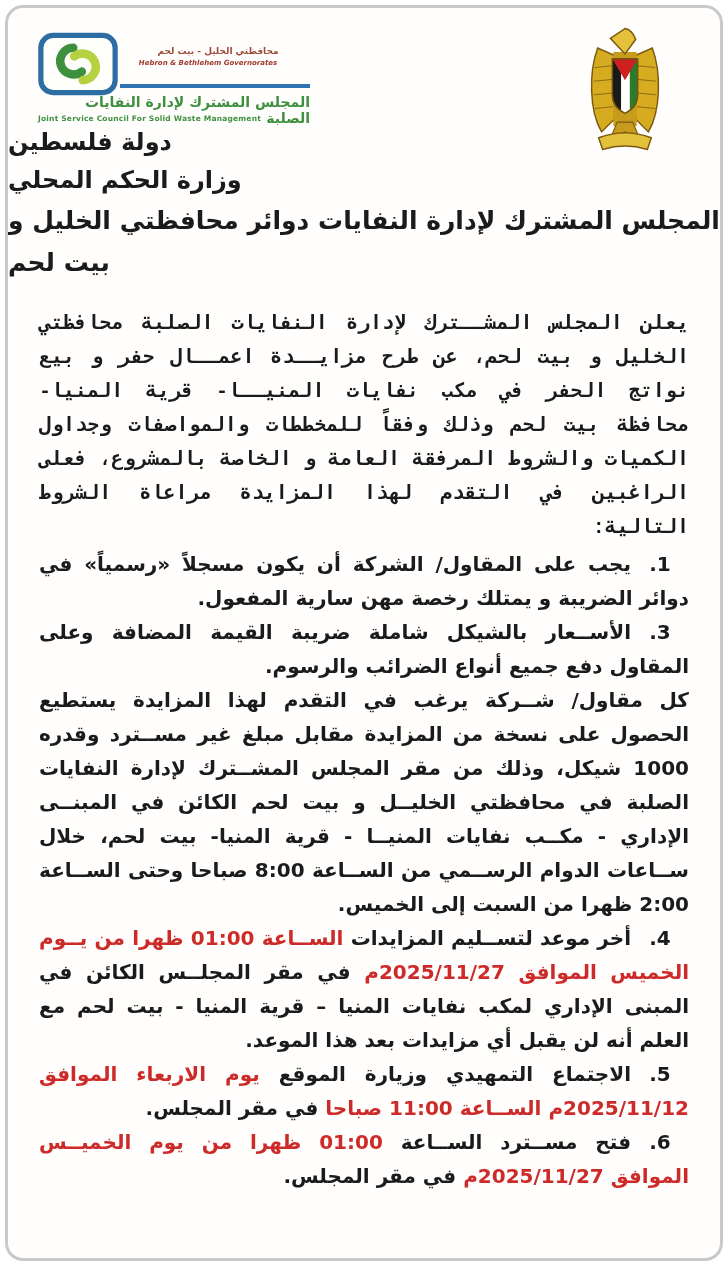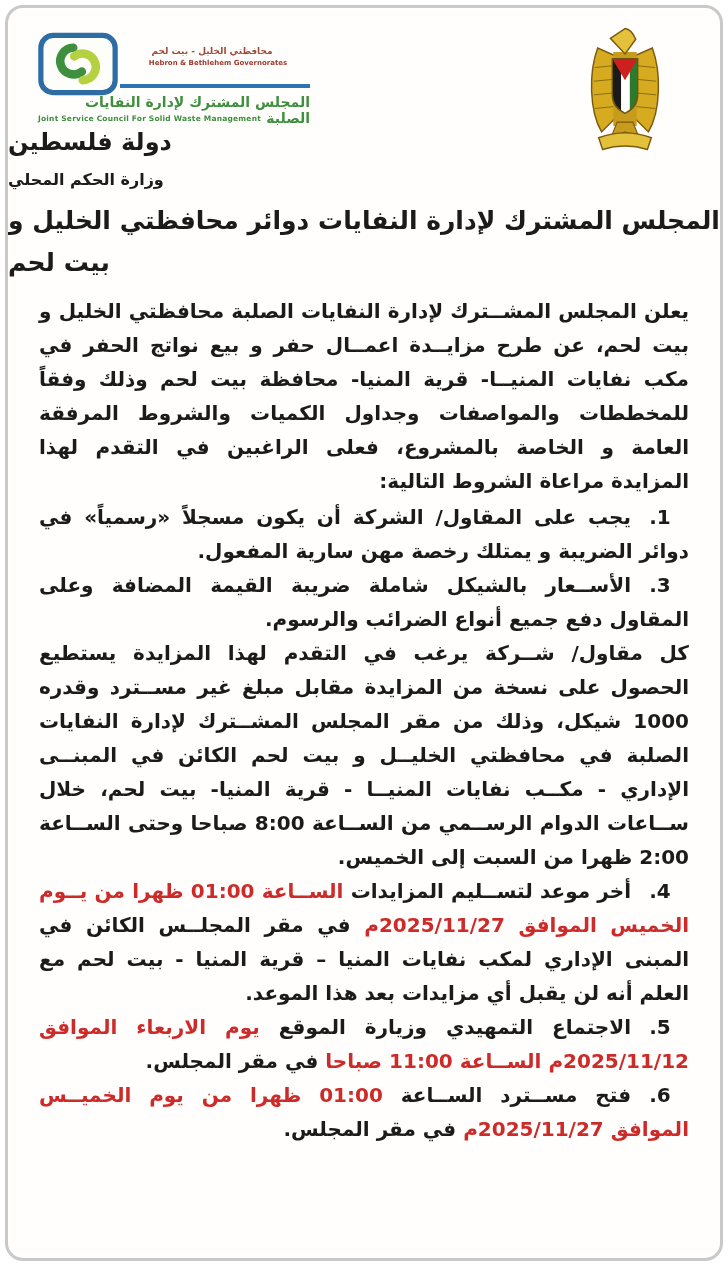--- a/index.html
+++ b/index.html
@@ -5,42 +5,42 @@
   html,body{margin:0;padding:0;background:#ffffff;width:728px;height:1266px;overflow:hidden;}
   *{box-sizing:border-box;}
   .card{
     position:absolute; left:5px; top:5px; width:718px; height:1256px;
     border:3px solid #c9c9c9; border-radius:18px; background:#fffefc;
     font-family:"DejaVu Sans", sans-serif; color:#1b1b1b; overflow:hidden;
   }
   
   .logo-block{position:absolute; left:30px; top:22px; width:272px; height:102px;}
   .logo-mark{position:absolute; left:0; top:2px;}
-  .gov-ar{position:absolute; right:12px; top:16px; width:172px; text-align:center;
+  .gov-ar{position:absolute; right:6px; top:16px; width:172px; text-align:center;
     font-size:9px; font-weight:700; color:#9c4a3a; direction:rtl;}
-  .gov-en{position:absolute; right:6px; top:29px; width:172px; text-align:center;
-    font-size:7px; font-weight:700; color:#a03a2e;}
+  .gov-en{position:absolute; right:16px; top:29px; width:172px; text-align:center;
+    font-size:7px; font-weight:700; color:#a03a2e;font-style:italic;}
   .logo-rule{position:absolute; left:82px; right:0; top:54px; height:4px; background:#2e74b5;}
   .council-ar{position:absolute; left:0; right:0; top:64px; text-align:right;
     font-size:14px; font-weight:700; color:#3e8f3e; direction:rtl;}
   .council-en{position:absolute; left:0; right:0; top:84px; 
     font-size:7.5px; font-weight:700; color:#3e8f3e; letter-spacing:.2px;}
   .emblem{position:absolute; right:56px; top:16px;}
   
   .titles{padding-top:116px; text-align:left; direction:rtl; font-weight:700;}
   .t1{font-size:24px; line-height:36px;}
-  .t2{font-size:16px; line-height:40px;}
+  .t2{font-size:24px; line-height:40px;}
   .t3{font-size:25px; line-height:42px;}
   
   .body{
     direction:rtl; padding:10px 31px 0 31px;
     font-size:20px; font-weight:700; line-height:34px;
     text-align:justify;
   }
-  .intro{margin:0 0 2px 0;}
+  .intro{margin:13px 0 2px 0;font-family:Liberation Mono, monospace;}
   .item{margin:0;}
   .num{display:inline-block; width:58px; text-align:center;}
   .red{color:#cd2b29;}
 </style>
 </head>
 <body>
 
 <div class="card">
 
   <div class="logo-block">

